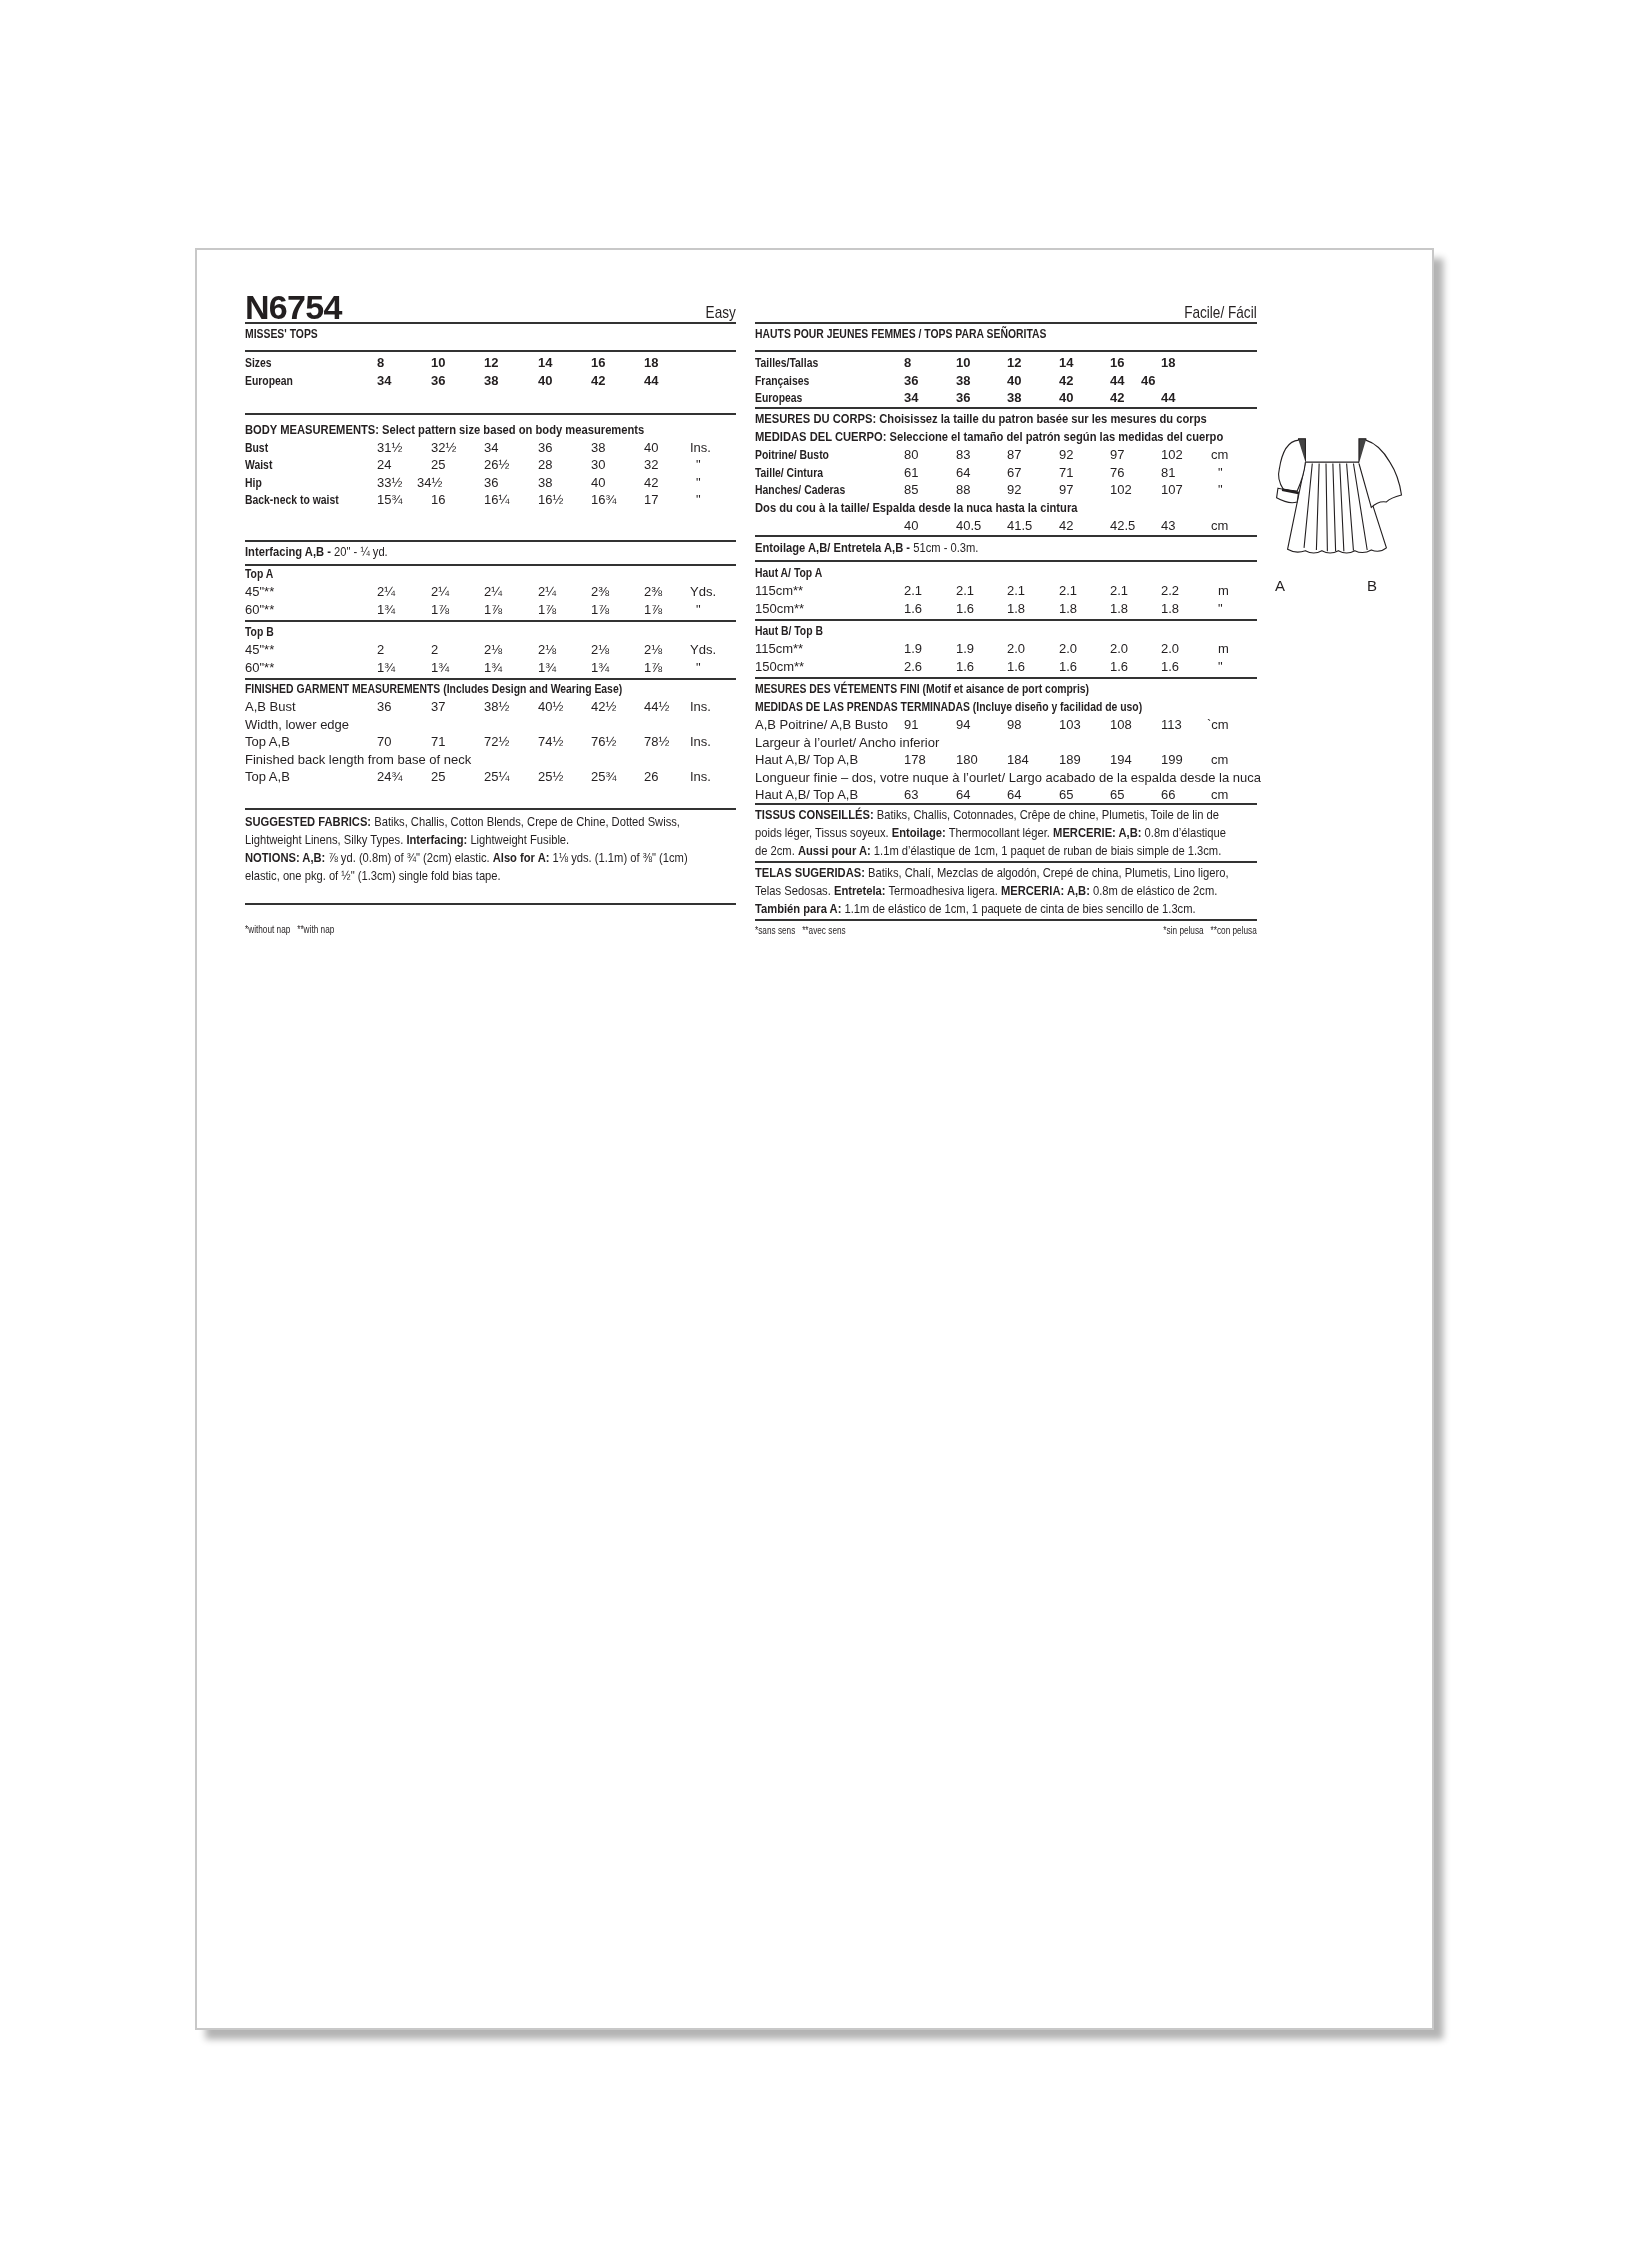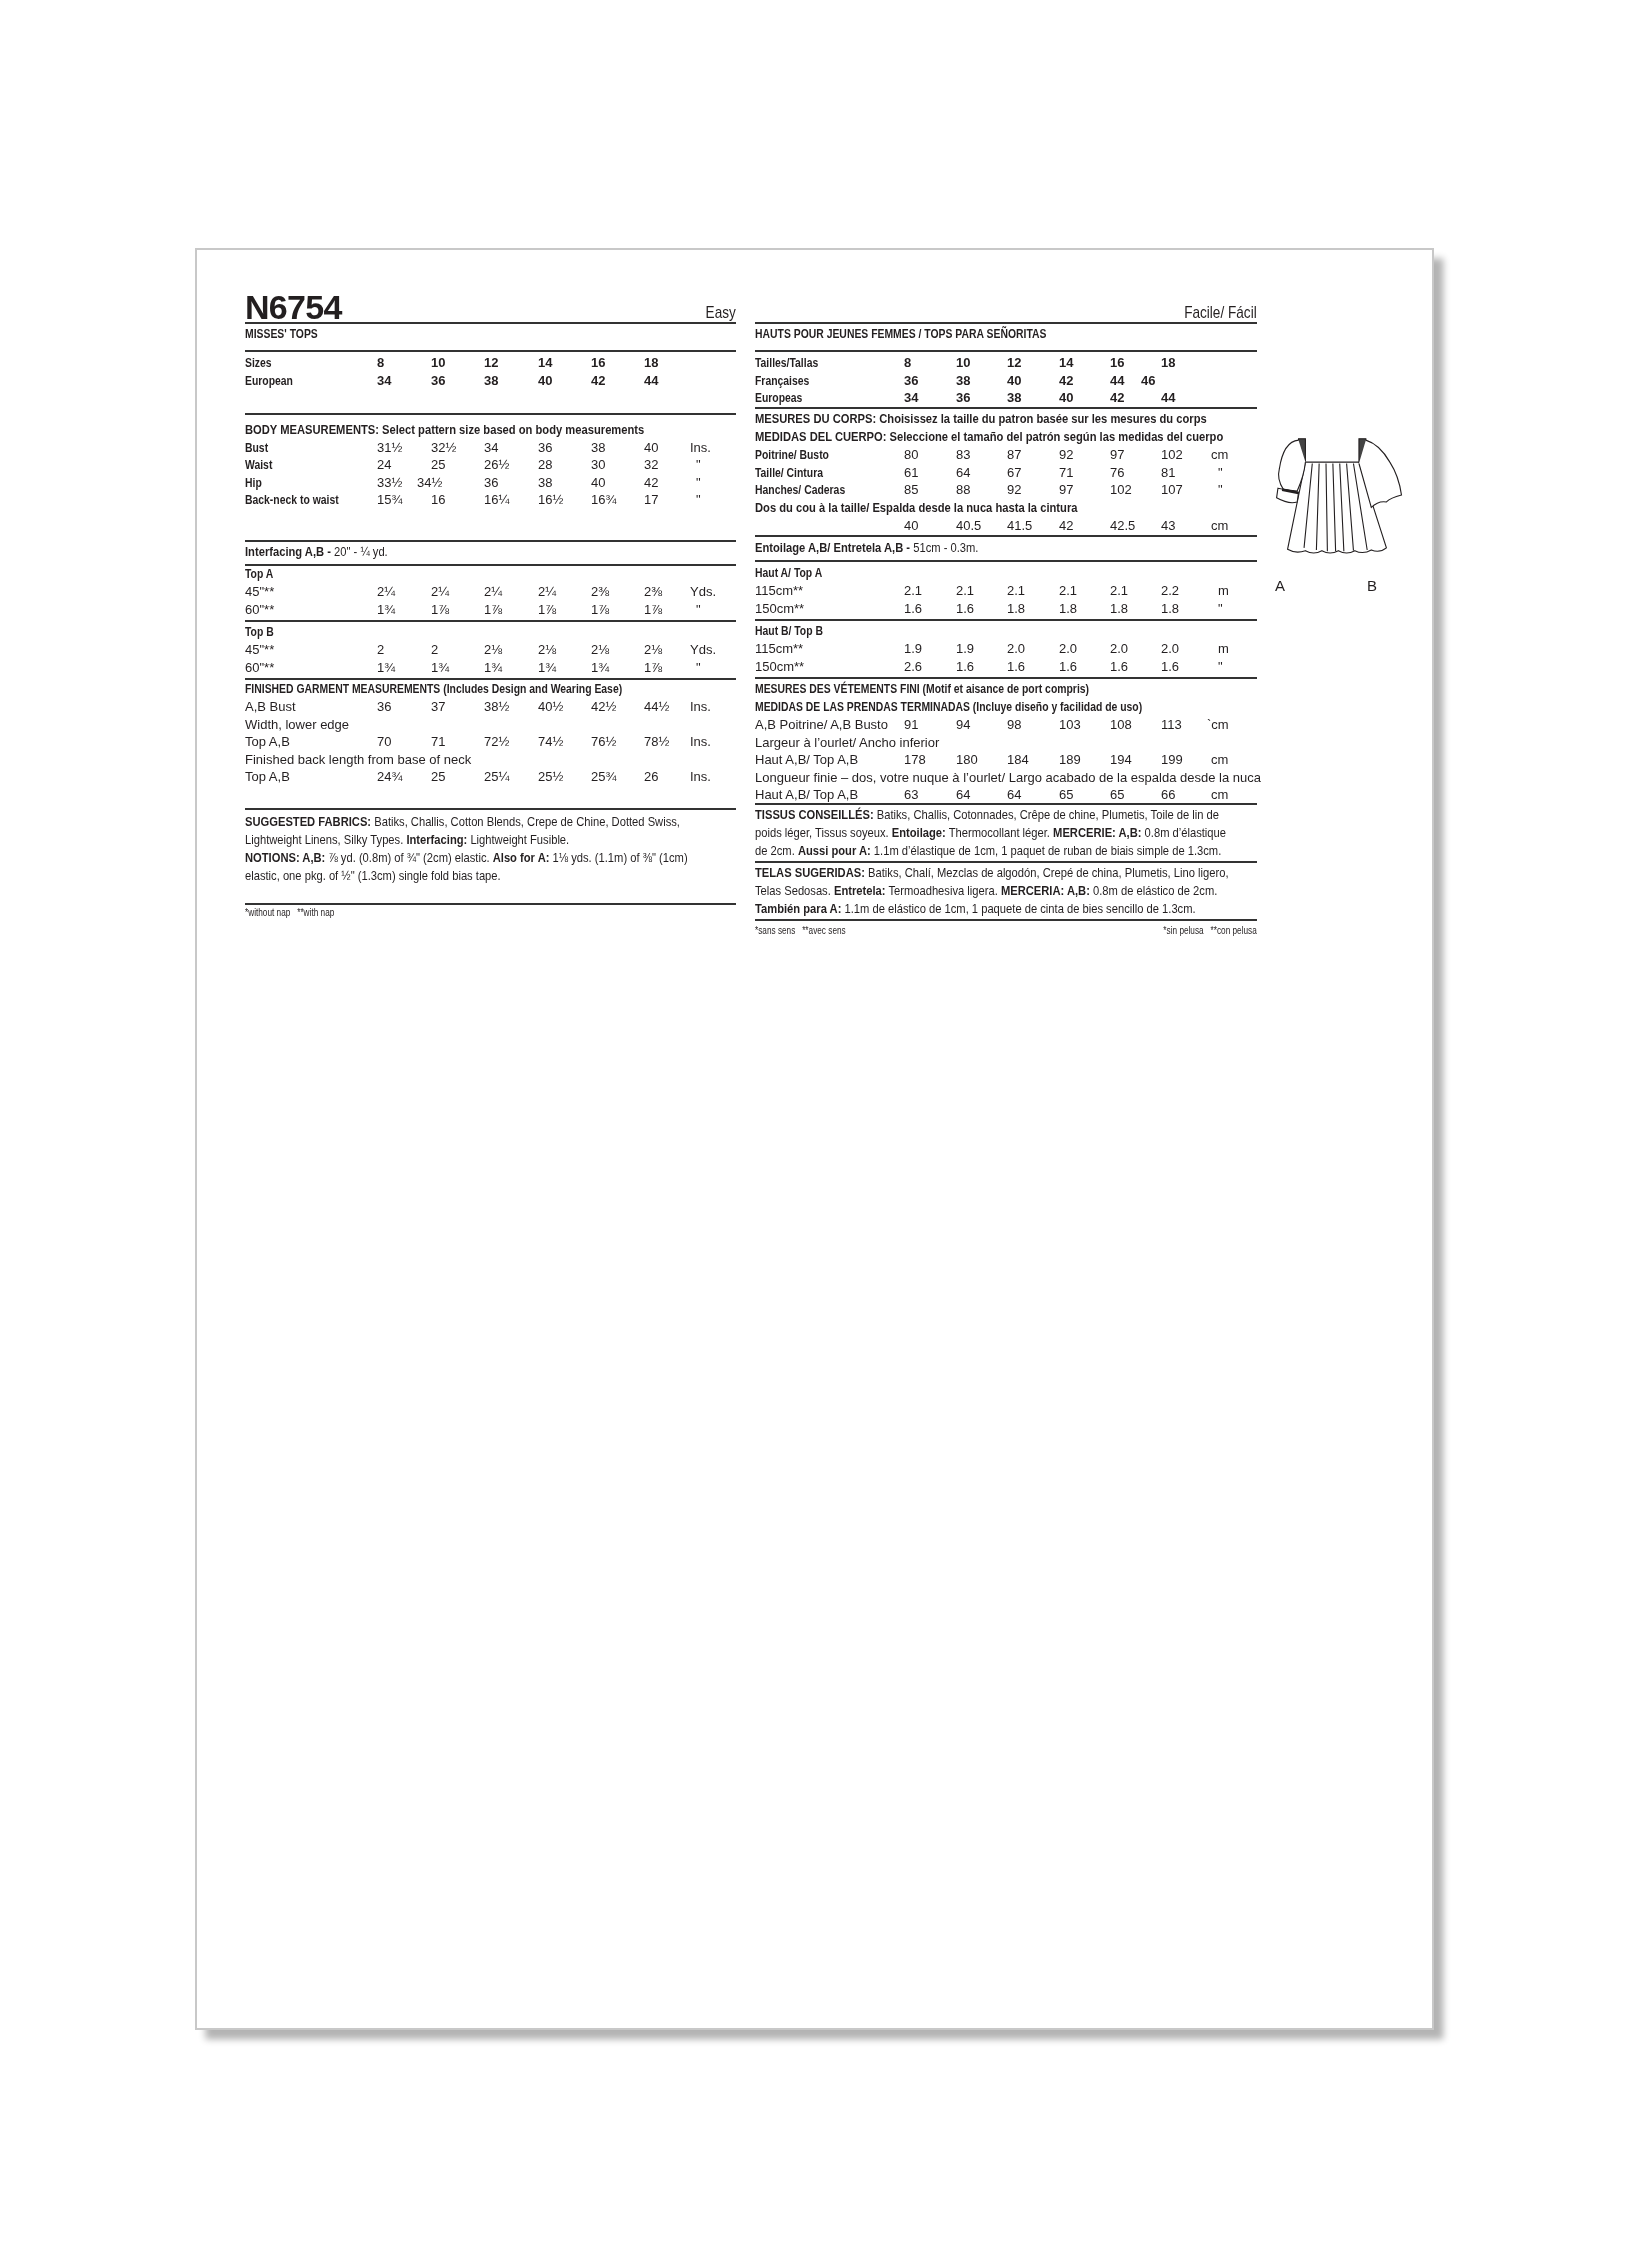--- a/index.html
+++ b/index.html
@@ -197,21 +197,21 @@
       </div>
     </div>
 
     <div class="sec rule" style="top:558px;padding-top:2.7px;">
       <div class="para"><span class="cond-wide"><b>SUGGESTED FABRICS:</b><span> Batiks, Challis, Cotton Blends, Crepe de Chine, Dotted Swiss,</span></span></div>
       <div class="para"><span class="cond-wide"><span>Lightweight Linens, Silky Types. </span><b>Interfacing:</b><span> Lightweight Fusible.</span></span></div>
       <div class="para"><span class="cond-wide"><b>NOTIONS: A,B:</b><span> ⅞ yd. (0.8m) of ¾" (2cm) elastic. </span><b>Also for A:</b><span> 1⅛ yds. (1.1m) of ⅜" (1cm)</span></span></div>
       <div class="para"><span class="cond-wide"><span>elastic, one pkg. of ½" (1.3cm) single fold bias tape.</span></span></div>
     </div>
 
-    <div class="sec rule" style="top:653px;padding-top:0;">
+    <div class="sec rule" style="top:653px;padding-top:17px;">
       <div class="foot"><span class="cond" style="white-space:pre">*without nap   **with nap</span></div>
     </div>
   </div>
 
   <div class="col col-fr">
     <div class="title-row">
       <div class="level">Facile/ Fácil</div>
     </div>
 
     <div class="sec" style="top:75px;height:25px;border-bottom:2.1px solid #333;">

